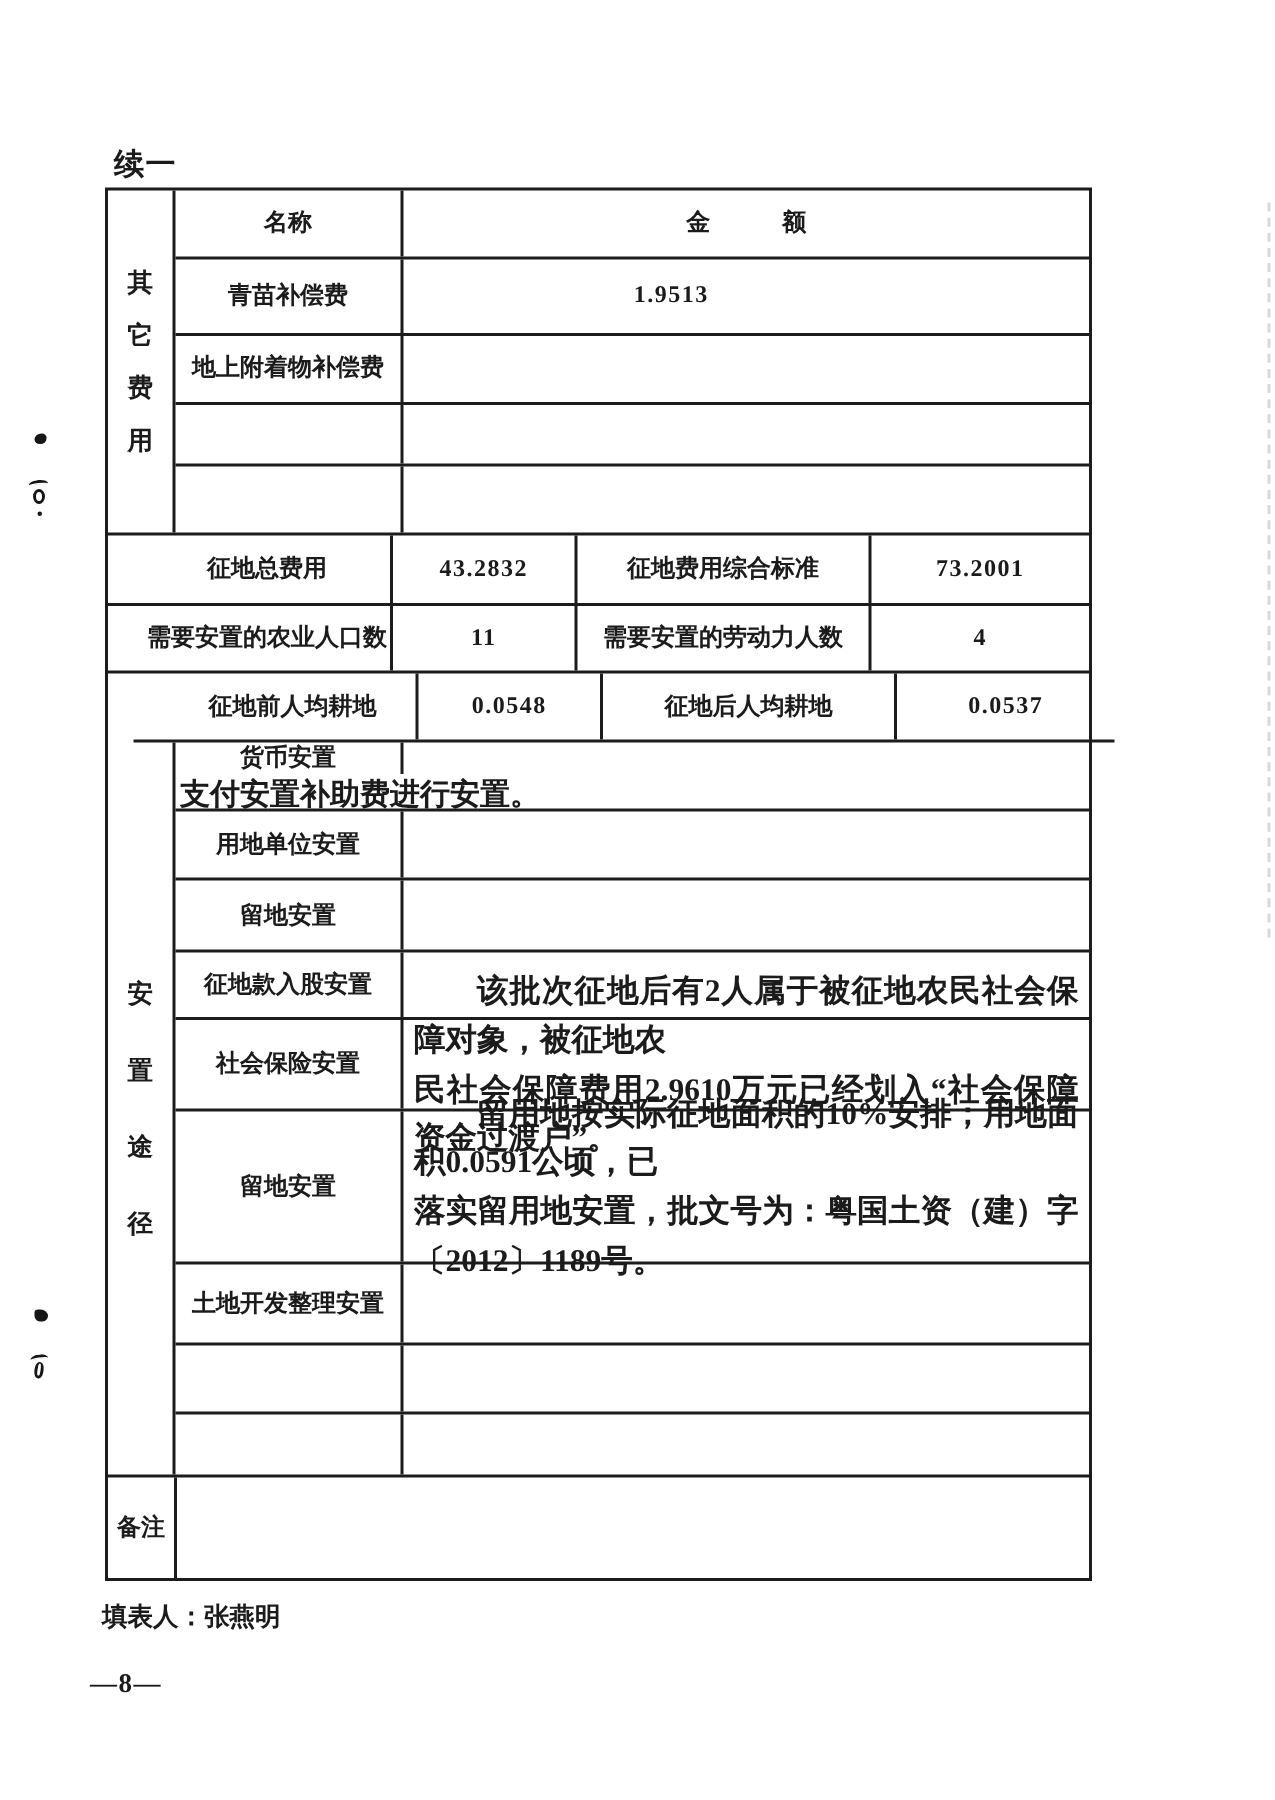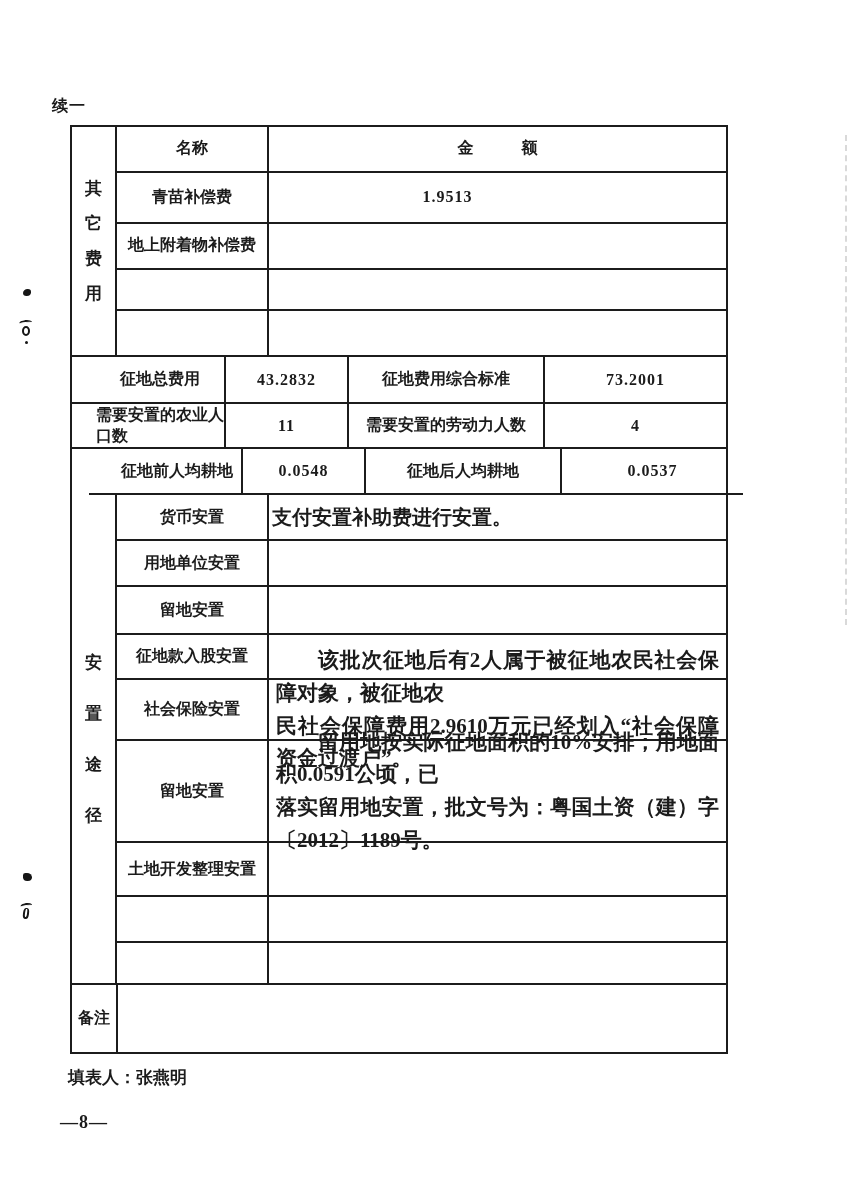--- a/index.html
+++ b/index.html
@@ -6,21 +6,21 @@
   html,body { width:850px; height:1200px; }
   body {
     background:#ffffff;
     font-family:"Liberation Serif","DejaVu Serif",serif;
     color:#1b1b1b;
     position:relative;
     overflow:hidden;
   }
   .sheet { position:absolute; inset:0; background:#fff; }
 
-  .cont-label { position:absolute; left:52px; top:96px; font-size:16px; font-weight:700; letter-spacing:1px; }
+  .cont-label { position:absolute; left:76px; top:96px; font-size:20px; font-weight:700; letter-spacing:1px; }
   .filler    { position:absolute; left:68px; top:1066px; font-size:17px; font-weight:700; }
   .pagenum   { position:absolute; left:60px; top:1112px; font-size:18px; font-weight:600; letter-spacing:1px; }
 
   .doc-table {
     position:absolute; left:70px; top:125px;
     width:658px; height:929px;
     border:2px solid #1c1c1c;
     display:flex; flex-direction:column;
     font-size:16px; font-weight:600;
   }
@@ -38,35 +38,35 @@
   .rows { flex:1; display:flex; flex-direction:column; }
   .row { display:flex; flex-direction:row; width:100%; }
   .bb { border-bottom:2px solid #1c1c1c; }
 
   .cell { display:flex; align-items:center; justify-content:center; }
   .br { border-right:2px solid #1c1c1c; }
   .lbl-col { width:152px; }
   .amount-cell { flex:1; justify-content:center; padding-right:100px; letter-spacing:1px; }
 
   
-  .b-l1 { width:154px;padding-left:24px; }
+  .b-l1 { width:190px;padding-left:24px; }
   .b-v1 { width:123px; letter-spacing:1px; }
   .b-l2 { width:196px; }
   .b-v2 { flex:1; letter-spacing:1px; }
 
   
   .content-cell { flex:1; display:flex; flex-direction:column; justify-content:center; }
   .plain-line { padding:0 6px 0 3px; font-size:20px; }
   .para { padding:0 7px; font-size:21px; line-height:1.55; text-align:justify; }
   .para .l1 { text-indent:2em; }
 
   
   .hA0{height:47px;} .hA1{height:53px;} .hA2{height:47px;} .hA3{height:43px;} .hA4{height:45px;}
   .hB0{height:47px;} .hB1{height:45px;} .hB2{height:46px;margin-left:17px;}
-  .hC0{height:46px;} .hC1{height:46px;} .hC2{height:48px;} .hC3{height:45px;}
+  .hC0{height:46px;flex-direction:column;} .hC1{height:46px;} .hC2{height:48px;} .hC3{height:45px;}
   .hC4{height:61px;} .hC5{height:102px;} .hC6{height:54px;} .hC7{height:46px;} .hC8{height:40px;}
   .secD{height:67px;}
   .remark-lbl { width:46px; font-size:16px; font-weight:700; }
 
   
   .speck { position:absolute; background:#161616; }
   .sp1 { left:23px; top:289px; width:8px; height:7px; border-radius:60% 40% 55% 45%; }
   .sp2a{ left:19px; top:320px; width:13px; height:3px; border-radius:50%/100% 100% 0 0; background:transparent; border-top:2.5px solid #161616; transform:rotate(-6deg); }
   .sp2b{ left:22px; top:326px; width:8px; height:10px; border-radius:50%; background:transparent; border:2.5px solid #161616; }
   .sp2c{ left:25px; top:341px; width:3px; height:3px; border-radius:50%; }

